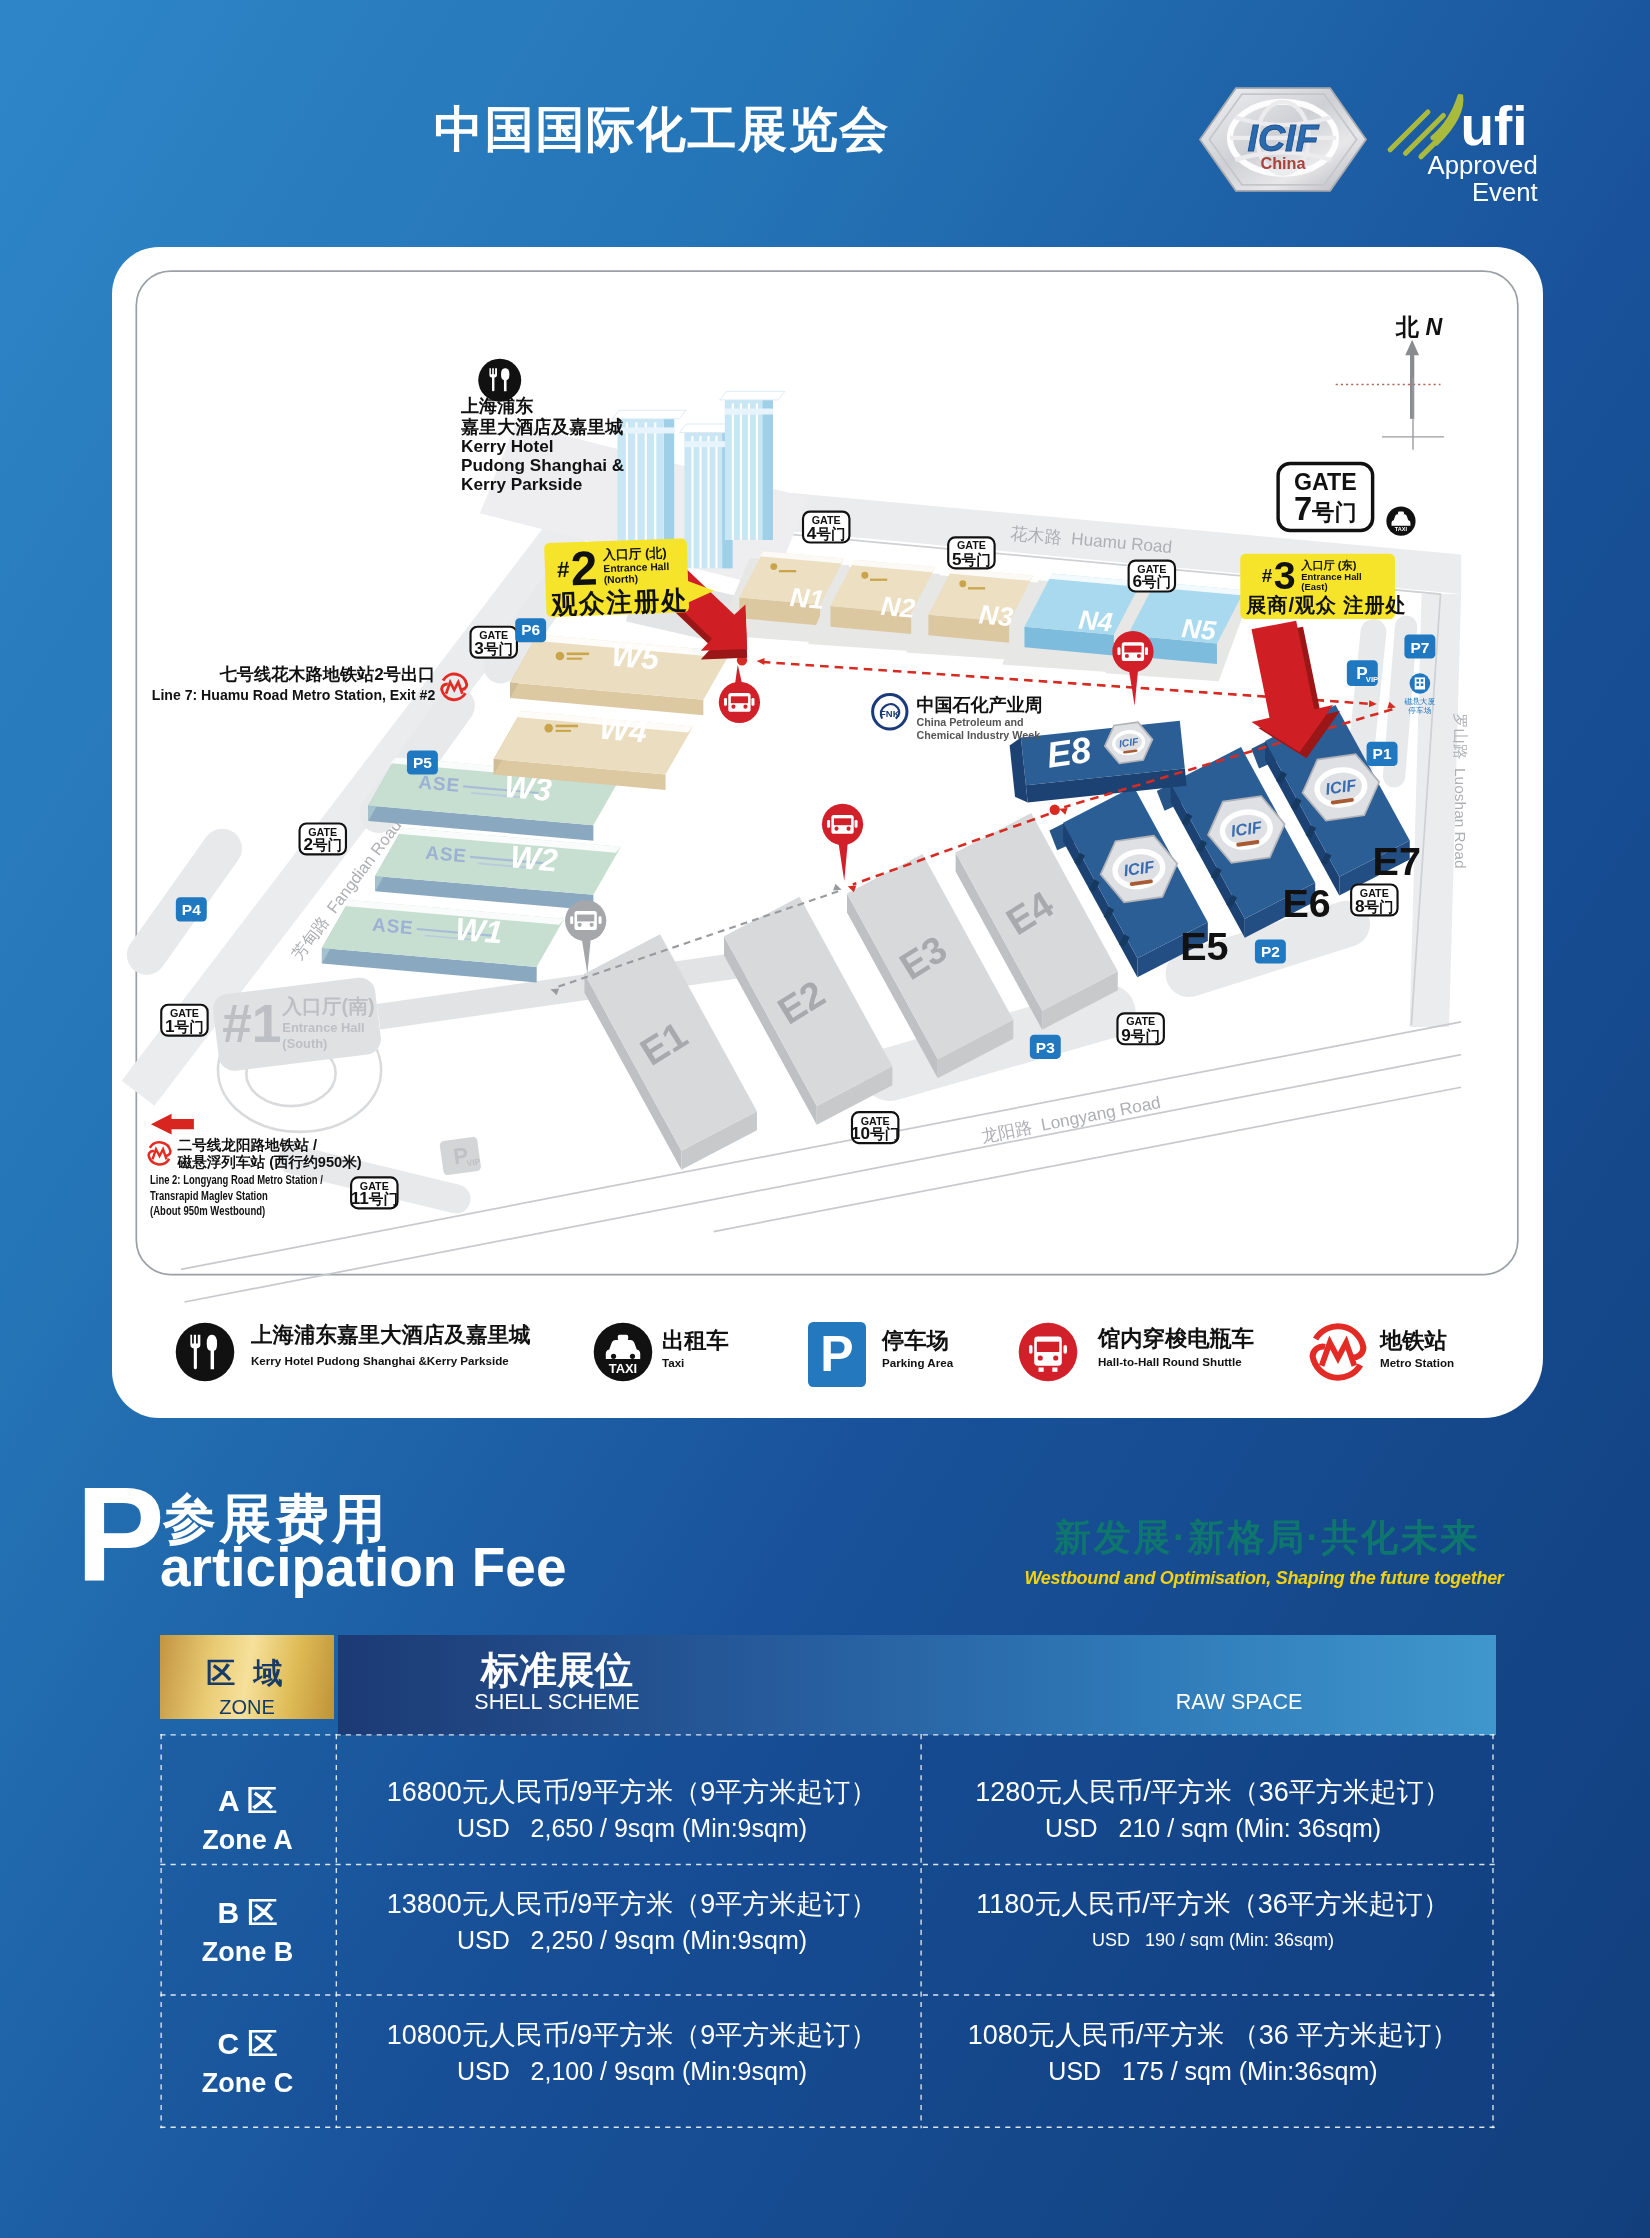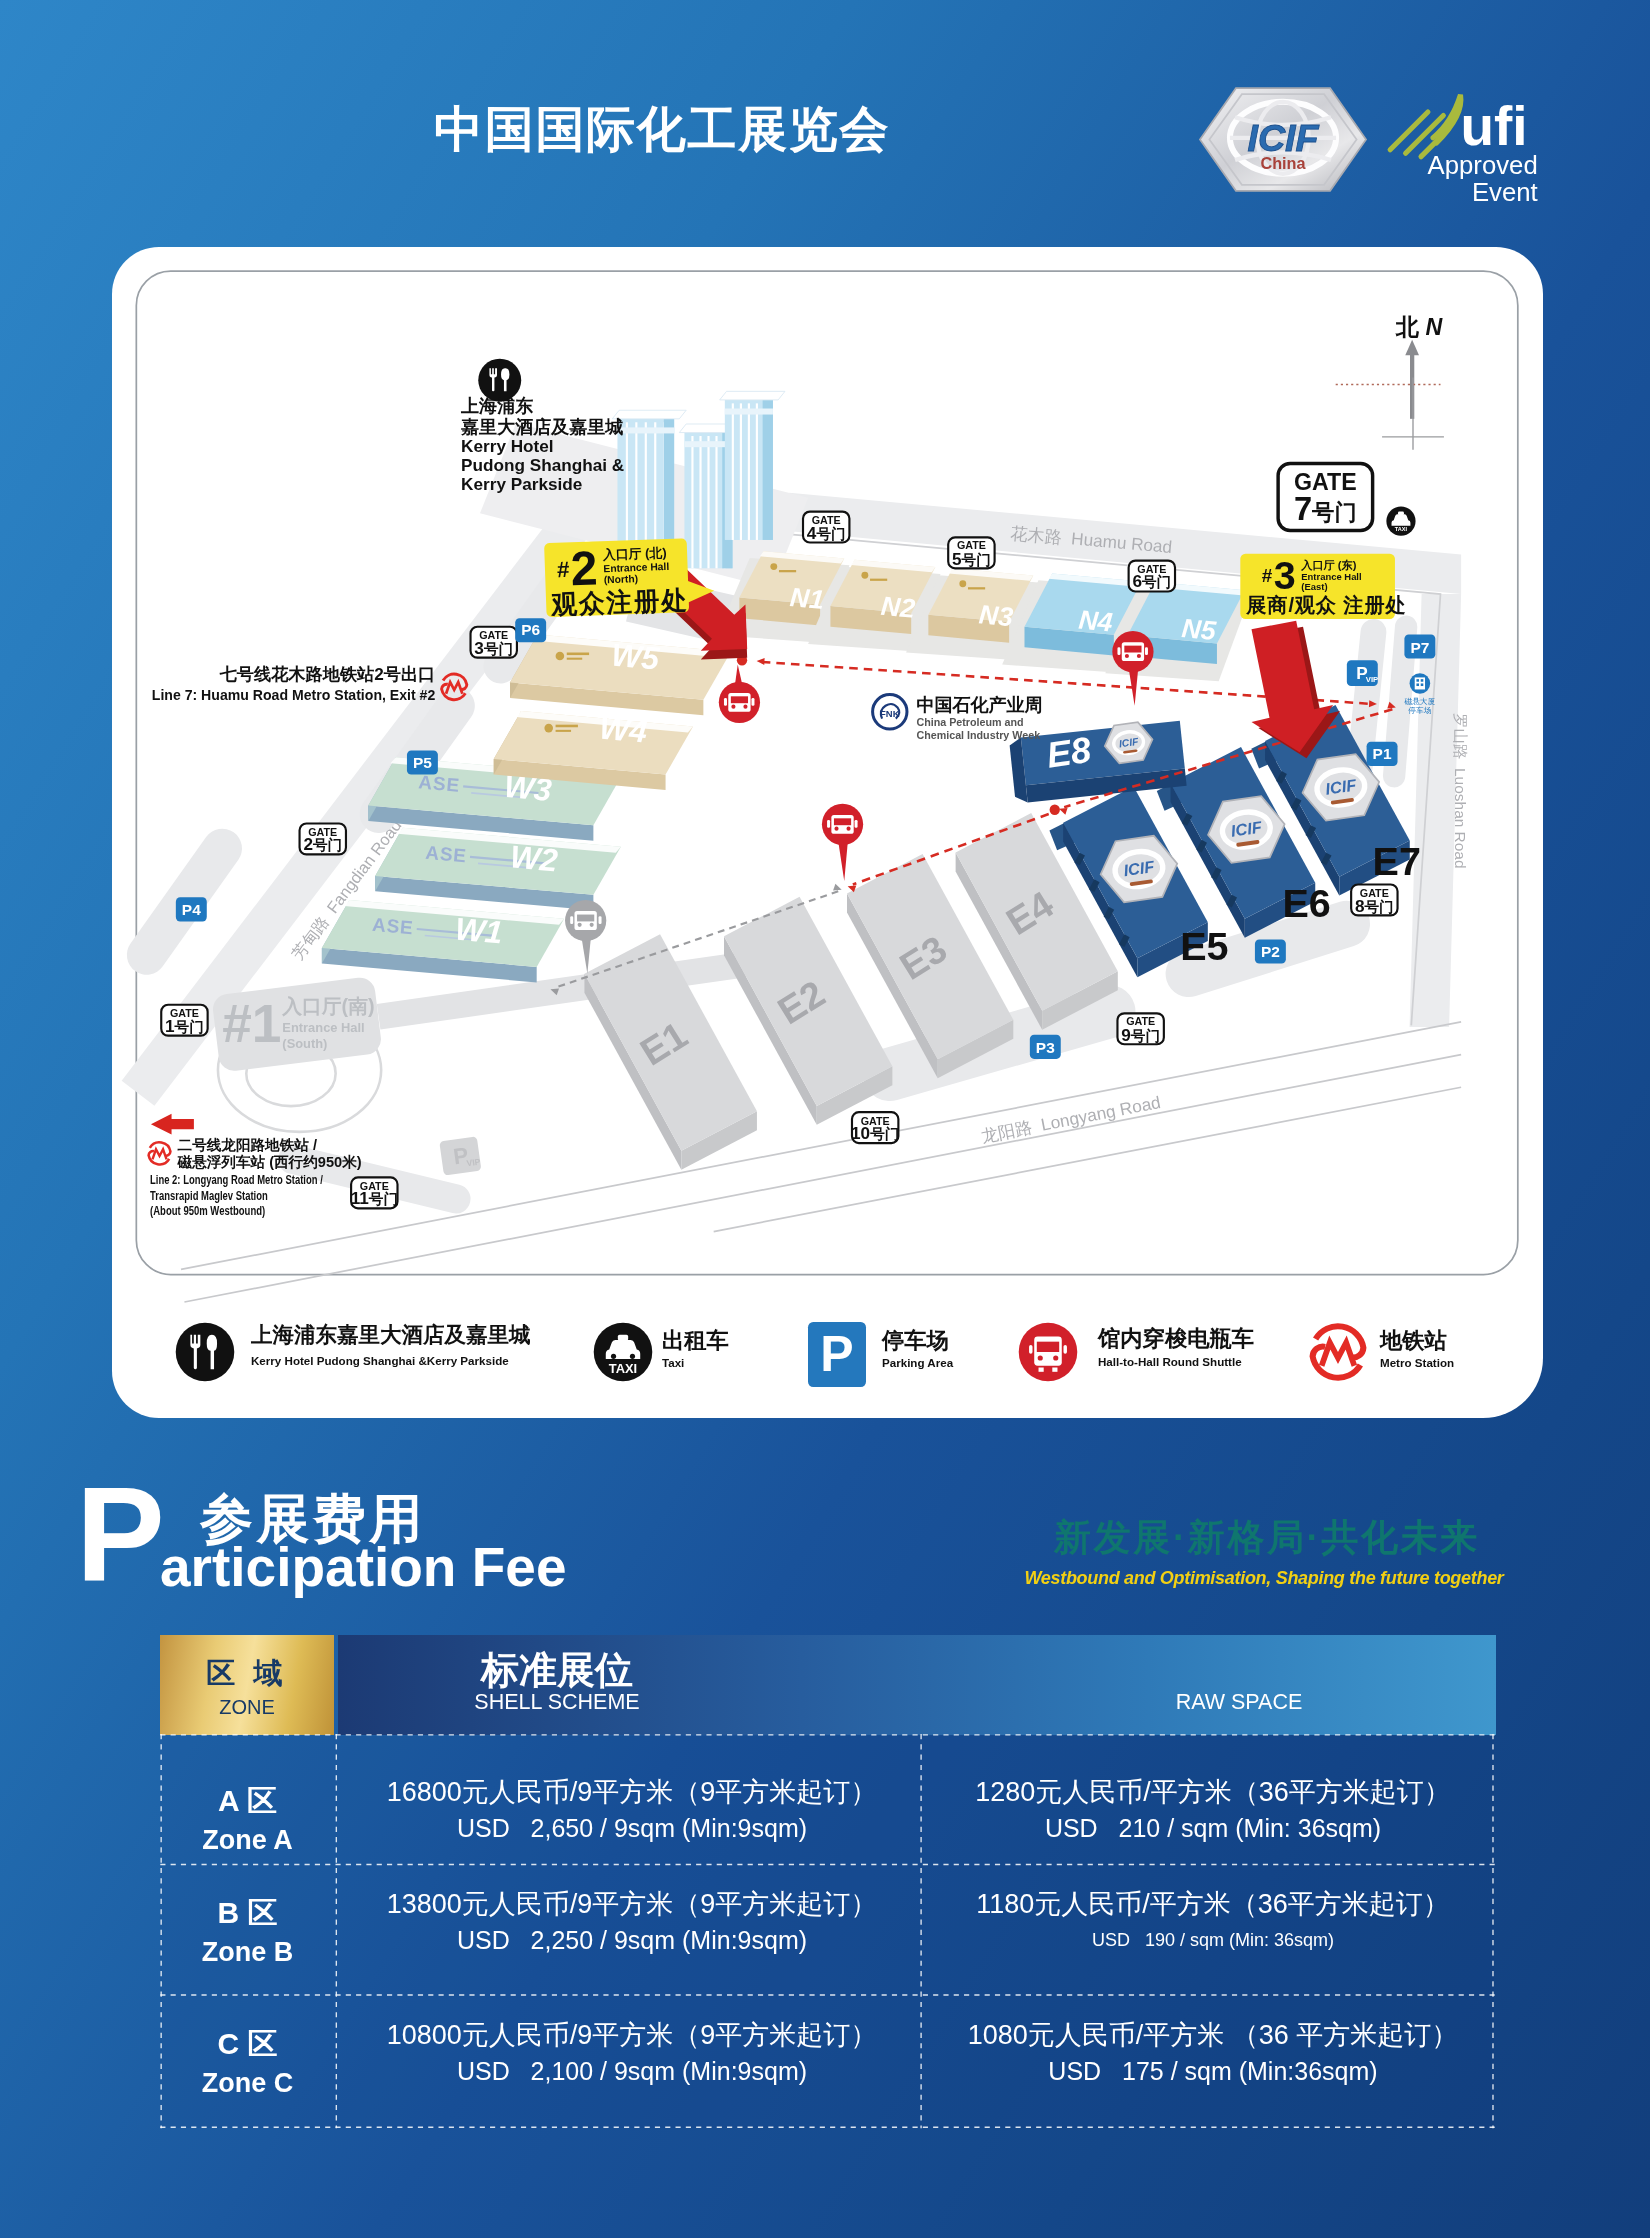--- a/index.html
+++ b/index.html
@@ -702,29 +702,29 @@
 <path d="M -19,16 L -9.5,-11 L 0,7 L 9.5,-11 L 19,16" stroke-width="6.6" stroke-linejoin="miter"></path>
 </g>
 </svg>
 
 <div class="abs" style="left:1268px;top:1079px;font-size:22.3px;font-weight:bold;color:#111;">地铁站</div>
 <div class="abs" style="left:1268px;top:1109px;font-size:11.6px;font-weight:bold;color:#111;">Metro Station</div>
 </div>
 
 <div class="abs" style="left:76px;top:1468px;font-size:133px;line-height:1;font-weight:bold;color:#fff;">P</div>
 
-<div class="abs" style="left:163px;top:1484px;font-size:53px;font-weight:bold;color:#fff;letter-spacing:3.4px;margin-left:37px;">参展费用</div>
+<div class="abs" style="left:163px;top:1484px;font-size:53px;font-weight:bold;color:#fff;letter-spacing:3.4px;">参展费用</div>
 
 <div class="abs" style="left:160px;top:1535px;font-size:55px;font-weight:bold;color:#fff;">articipation Fee</div>
 
 <div class="abs" style="left:1024px;top:1513px;width:486px;text-align:center;font-size:37px;font-weight:bold;color:#0f766e;letter-spacing:2.6px;">新发展·新格局·共化未来</div>
 
 <div class="abs" style="left:963px;top:1568px;width:602px;text-align:center;font-size:18px;font-weight:bold;font-style:italic;color:#f2d013;white-space:nowrap;letter-spacing:-0.3px;">Westbound and Optimisation, Shaping the future together</div>
 
-<div class="abs" style="left:160px;top:1635px;width:174px;height:100px;background:linear-gradient(100deg,#c39440 0%,#e9cb74 30%,#f6e09b 50%,#debb55 75%,#bf9238 100%);text-align:center;">
+<div class="abs" style="left:160px;top:1635px;width:174px;height:84px;background:linear-gradient(100deg,#c39440 0%,#e9cb74 30%,#f6e09b 50%,#debb55 75%,#bf9238 100%);text-align:center;">
   <div style="margin-top:19px;font-size:29px;font-weight:bold;color:#173a66;letter-spacing:5.2px;">区 域</div>
   <div style="font-size:20px;color:#173a66;margin-top:1.7px;">ZONE</div>
 </div>
 
 <div class="abs" style="left:338px;top:1635px;width:1158px;height:100px;background:linear-gradient(90deg,#1c3a74 0%,#275d9e 40%,#2f7ab8 70%,#3f97cd 100%);">
 
   <div class="abs" style="left:0px;top:10.3px;width:438px;text-align:center;font-size:38px;font-weight:bold;color:#fff;">标准展位</div>
   <div class="abs" style="left:0px;top:55px;width:438px;text-align:center;font-size:21.5px;color:#fff;">SHELL SCHEME</div>
 
   <div class="abs" style="left:682px;top:55px;width:438px;text-align:center;font-size:21.5px;color:#fff;">RAW SPACE</div>

